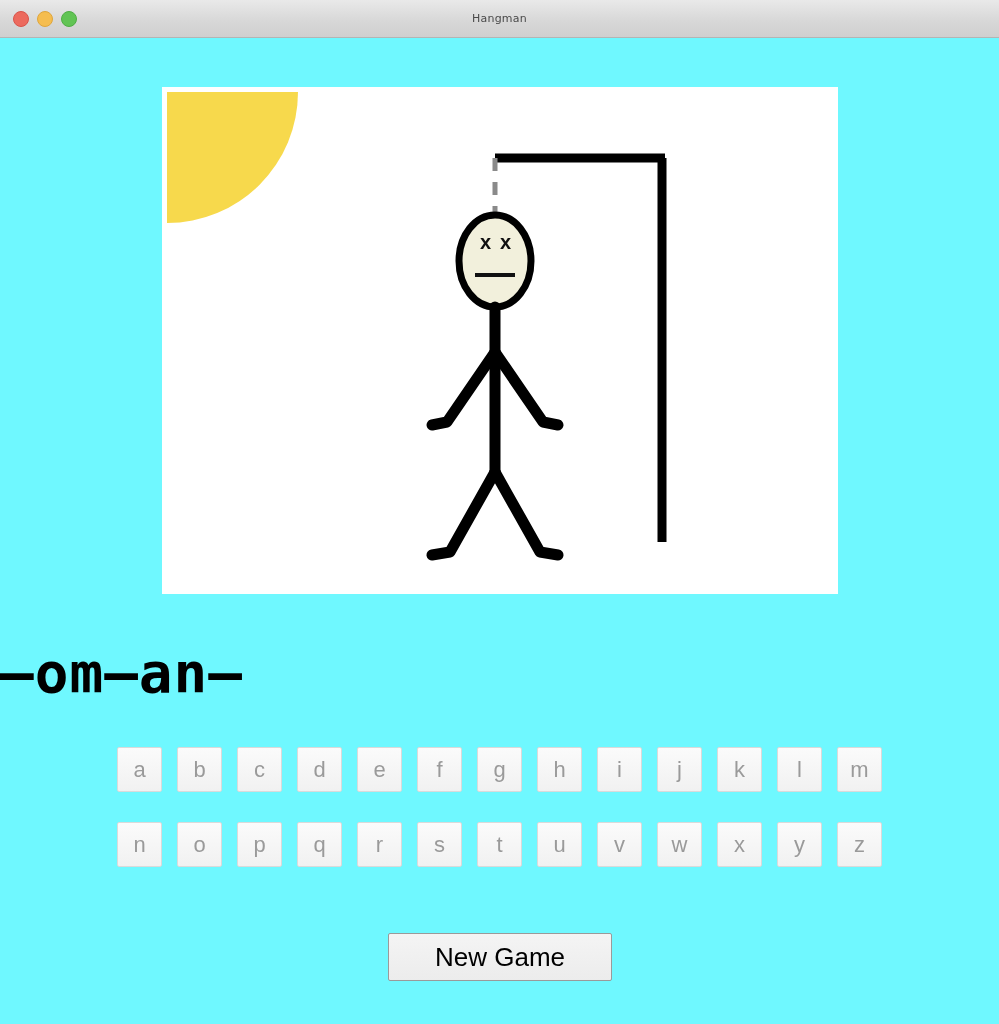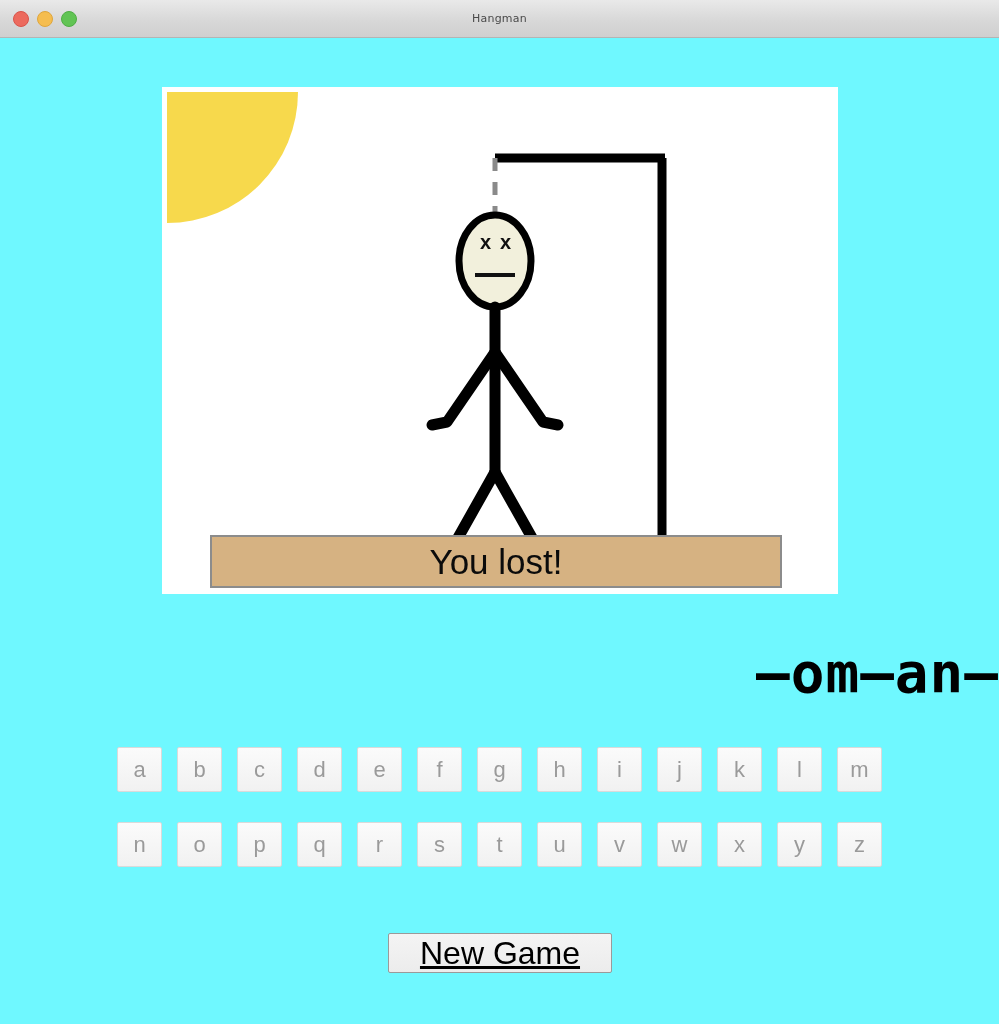--- a/index.html
+++ b/index.html
@@ -106,21 +106,21 @@
     color: #0b0b0b;
     font-family: "Liberation Sans", sans-serif;
     line-height: 1;
   }
 
   
   #word {
     position: absolute;
     left: 0; top: 640px;
     width: 999px;
-    text-align: right;
+    text-align: left;
     font-family: "DejaVu Sans Mono", monospace;
     font-size: 56px;
     font-weight: 700;
     color: #000000;
     letter-spacing: 1px;
     white-space: pre;
   }
 
   
   .key-row {
@@ -146,32 +146,31 @@
     align-items: center;
     justify-content: center;
     padding: 0;
     line-height: 1;
   }
 
   
   #newgame {
     position: absolute;
     left: 388px; top: 933px;
-    width: 224px; height: 40px;
+    width: 224px; height: 48px;
     background: linear-gradient(to bottom, #f4f4f4 0%, #ececec 100%);
     border: 1px solid #9a9a9a;
     border-radius: 2px;
     color: #000000;
-    font-size: 32px;
+    font-size: 26px;
     font-family: "Liberation Sans", sans-serif;
     display: flex;
     align-items: center;
     justify-content: center;
     line-height: 1;
-    text-decoration: underline;
   }
 </style>
 </head>
 <body>
 
 <div id="app">
 
   <div id="titlebar">
     <div id="traffic">
       <span class="tl close"></span>
@@ -203,23 +202,20 @@
       <g stroke="#000000" stroke-width="11" fill="none" stroke-linecap="round" stroke-linejoin="round">
         <path d="M 333 220 L 333 385"></path>
         <path d="M 333 265 L 285 335 L 270 338"></path>
         <path d="M 333 265 L 381 335 L 396 338"></path>
         <path d="M 333 385 L 288 465 L 270 468"></path>
         <path d="M 333 385 L 378 465 L 396 468"></path>
       </g>
     </svg>
 
 
-    <div id="banner">
-      <span id="banner-text">You lost!</span>
-    </div>
   </div>
 
   <div id="word">–om–an–</div>
 
   <div class="key-row" id="row-1">
       <button class="key" disabled="">a</button>
       <button class="key" disabled="">b</button>
       <button class="key" disabled="">c</button>
       <button class="key" disabled="">d</button>
       <button class="key" disabled="">e</button>

